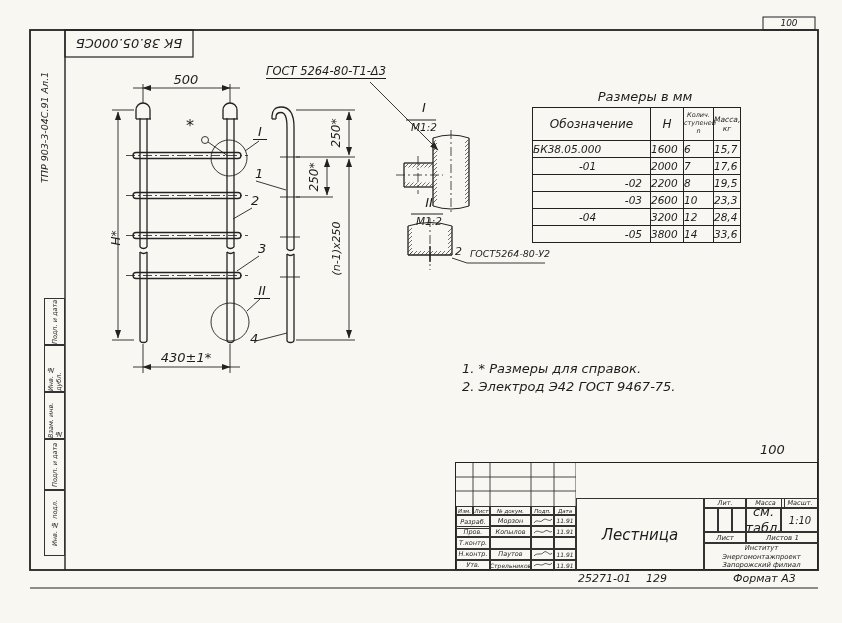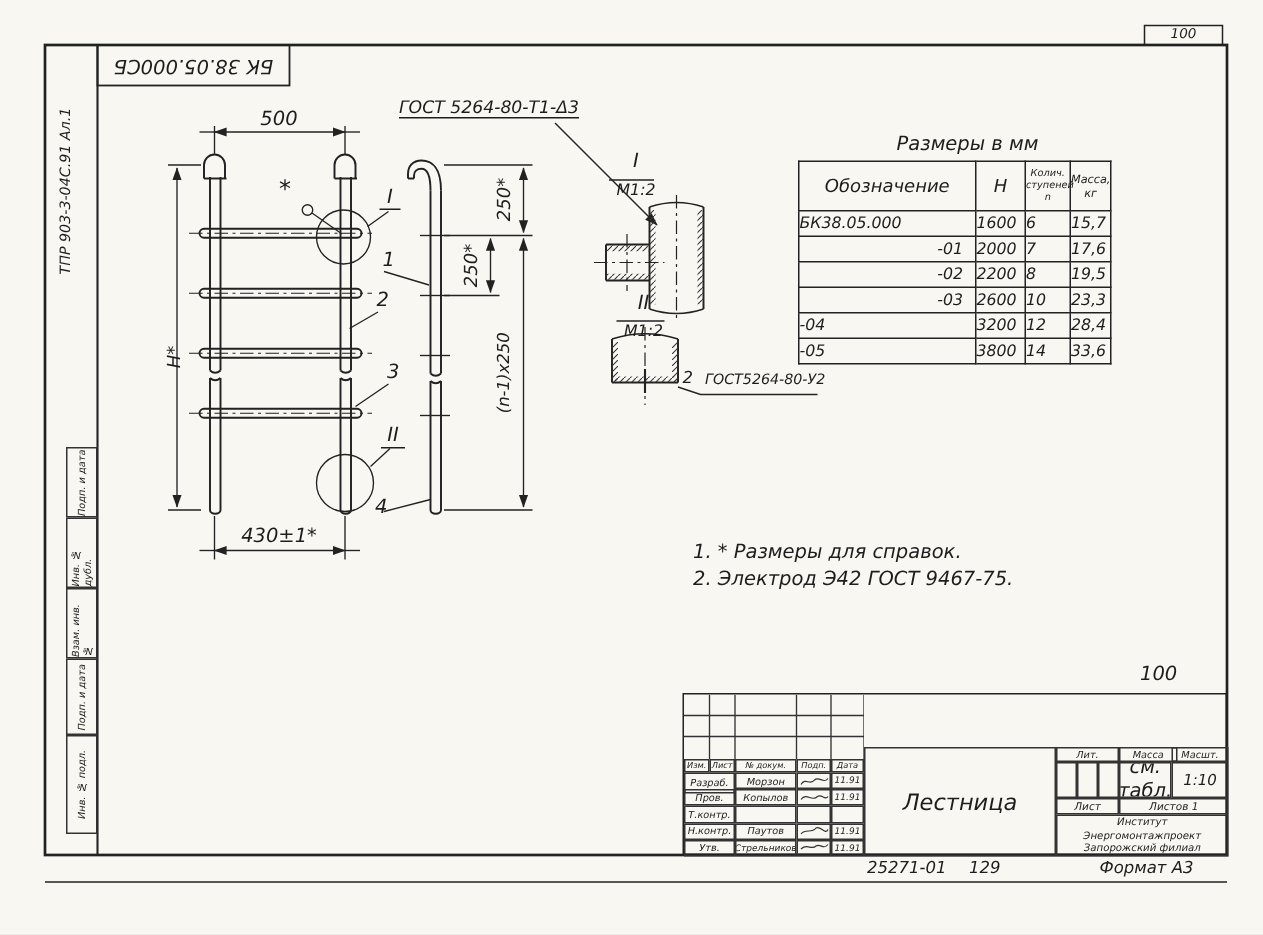--- a/index.html
+++ b/index.html
@@ -251,45 +251,45 @@
       <th class="pre" style="font-size:7.5px;line-height:1.2">Масса,
 кг</th>
     </tr>
     <tr style="height:17px;font-size:10.5px">
       <td>БК38.05.000</td>
       <td>1600</td>
       <td>6</td>
       <td>15,7</td>
     </tr>
     <tr style="height:17px;font-size:10.5px">
-      <td style="text-align:right;padding-right:8px">-01</td>
+      <td style="text-align:center;padding-right:8px">-01</td>
       <td>2000</td>
       <td>7</td>
       <td>17,6</td>
     </tr>
     <tr style="height:17px;font-size:10.5px">
       <td style="text-align:right;padding-right:8px">-02</td>
       <td>2200</td>
       <td>8</td>
       <td>19,5</td>
     </tr>
     <tr style="height:17px;font-size:10.5px">
       <td style="text-align:right;padding-right:8px">-03</td>
       <td>2600</td>
       <td>10</td>
       <td>23,3</td>
     </tr>
     <tr style="height:17px;font-size:10.5px">
-      <td style="text-align:left;padding-right:8px">-04</td>
+      <td style="text-align:center;padding-right:8px">-04</td>
       <td>3200</td>
       <td>12</td>
       <td>28,4</td>
     </tr>
     <tr style="height:17px;font-size:10.5px">
-      <td style="padding-right:8px">-05</td>
+      <td style="text-align:right;padding-right:8px">-05</td>
       <td>3800</td>
       <td>14</td>
       <td>33,6</td>
     </tr>
   </tbody>
     </table>
 
   <div class="abs it" style="left:462px;top:360px;font-size:13px;line-height:18px">
     <div>1. * Размеры для справок.</div>
     <div>2. Электрод Э42 ГОСТ 9467-75.</div>

